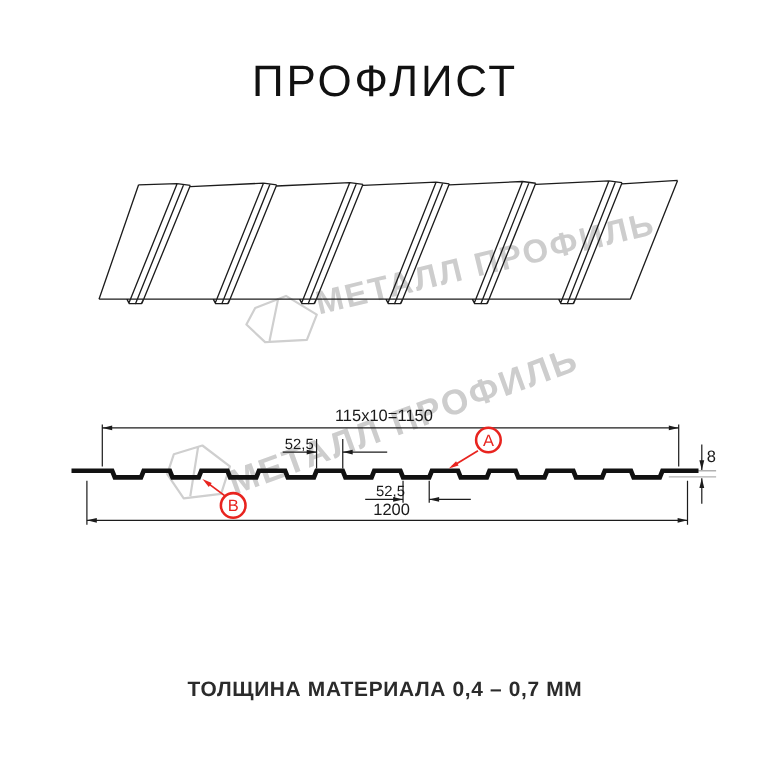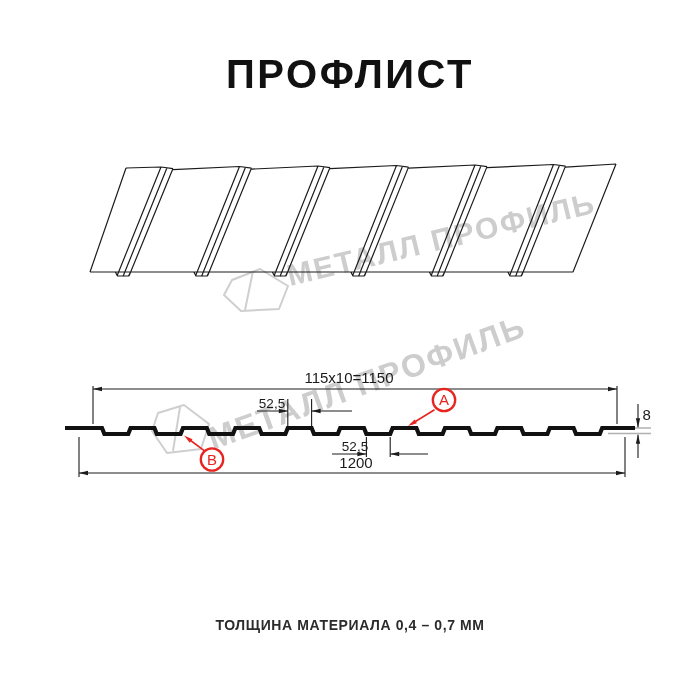--- a/index.html
+++ b/index.html
@@ -1,23 +1,23 @@
 <!DOCTYPE html>
 <html><head>
 <meta charset="utf-8">
 <style>
   html,body{margin:0;padding:0;background:#fff;}
   .page{position:relative;width:700px;height:700px;background:#fff;overflow:hidden;
         font-family:"Liberation Sans",sans-serif;}
   .title{position:absolute;top:52px;left:0;width:700px;text-align:center;
-         font-size:40px;font-weight:bold;letter-spacing:2.5px;color:#111;}
+         font-size:40px;font-weight:normal;letter-spacing:2.5px;color:#111;}
   .subtitle{position:absolute;top:104px;left:0;width:700px;text-align:center;
             font-size:18px;font-weight:bold;letter-spacing:1px;color:#1a1a1a;}
   .footer{position:absolute;top:617px;left:0;width:700px;text-align:center;
-          font-size:14px;font-weight:bold;letter-spacing:0.6px;color:#2b2b2b;}
+          font-size:19px;font-weight:bold;letter-spacing:0.6px;color:#2b2b2b;}
   svg{position:absolute;top:0;left:0;}
   .ln{stroke:#1c1c1c;stroke-width:1.2;fill:none;stroke-linejoin:round;}
   .thick{stroke:#111;stroke-width:4.2;fill:none;stroke-linejoin:miter;}
   .dim{stroke:#1c1c1c;stroke-width:1.1;fill:none;}
   .gray{stroke:#b1b1b1;stroke-width:1.3;fill:none;}
   .arr{fill:#1c1c1c;stroke:none;}
   .dimtxt{font-family:"Liberation Sans",sans-serif;font-size:15px;fill:#1a1a1a;}
   .small{font-size:13.5px;}
   .redln{stroke:#e8241f;stroke-width:1.6;fill:none;}
   .redarr{fill:#e8241f;stroke:none;}

